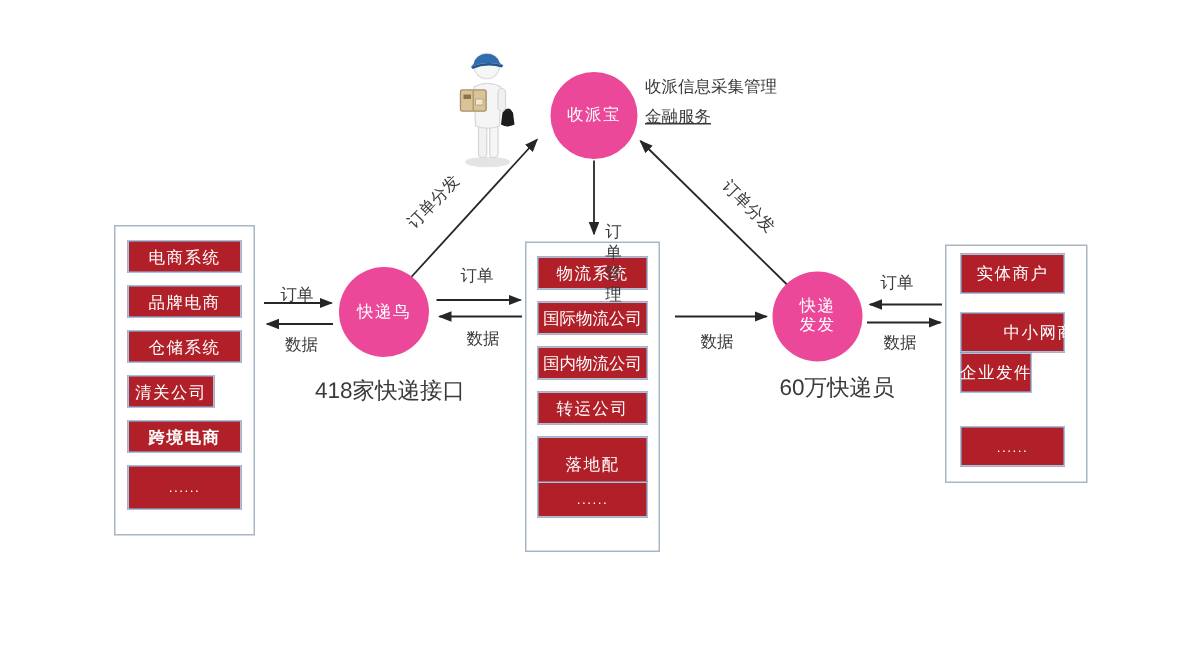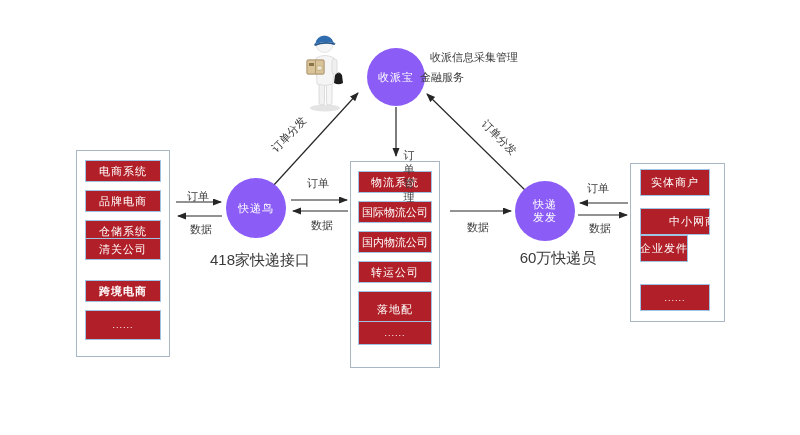--- a/index.html
+++ b/index.html
@@ -16,21 +16,21 @@
   }
   .red-item {
     position:absolute; background:#b12028; border:1px solid #9fc3e2;
     color:#ffffff; font-size:11px; letter-spacing:1px;
     display:flex; align-items:center; justify-content:center;
     white-space:nowrap;
   }
   .red-item.dots { font-size:9px; letter-spacing:1px; }
 
   .node {
-    position:absolute; border-radius:50%; background:#8b5cf6;
+    position:absolute; border-radius:50%; background:#ec4899;
     color:#ffffff; font-size:11px; letter-spacing:1px; line-height:13px;
     display:flex; flex-direction:column; align-items:center; justify-content:center;
     text-align:center;
   }
 
   .lbl {
     position:absolute; font-size:11px; color:#3a3a3a; white-space:nowrap;
     text-align:center;
   }
   .lbl.rot-l { transform:rotate(-46deg); }
@@ -82,38 +82,38 @@
     <rect x="16" y="37" width="5" height="4" fill="#efe7d2" stroke="#b49b6e" stroke-width="0.5"></rect>
     <circle cx="23.5" cy="15" r="8.5" fill="#f6f6f6" stroke="#dedede" stroke-width="0.8"></circle>
     <path d="M14.8,13.5 a8.8,7.5 0 0 1 17.4,-0.5 l2.3,1.5 q-11,-3.5 -21.5,1 z" fill="#2f6cb0"></path>
     <path d="M13,15.5 q10.5,-4.5 21.5,-1 l-1,1.5 q-10,-3 -19.5,1 z" fill="#245689"></path>
   </svg>
 
   <div class="node" style="left:367px; top:48px; width:58px; height:58px;">
     <span>收派宝</span>
   </div>
   <div class="note" style="left:430px; top:50px;">收派信息采集管理</div>
-  <div class="note" style="left:420px; top:70px;">金融服务</div>
+  <div class="note" style="left:430px; top:70px;text-decoration:underline;">金融服务</div>
 
   <div class="node" style="left:226px; top:178px; width:60px; height:60px;">
     <span>快递鸟</span>
   </div>
   <div class="caption" style="left:200px; top:251px; width:120px;">418家快递接口</div>
 
   <div class="node" style="left:515px; top:181px; width:60px; height:60px;align-items:center;">
     <span>快递</span>
     <span>发发</span>
   </div>
   <div class="caption" style="left:498px; top:249px; width:120px;">60万快递员</div>
 
   <div class="container-box" style="left:76px; top:150px; width:94px; height:207px;"></div>
   <div class="red-item" style="left:85px; top:160px; width:76px; height:22px;">电商系统</div>
   <div class="red-item" style="left:85px; top:220px; width:76px; height:22px;">仓储系统</div>
   <div class="red-item" style="left:85px; top:190px; width:76px; height:22px;">品牌电商</div>
-  <div class="red-item" style="left:85px; top:238px; width:76px; height:22px;">清关公司</div>
+  <div class="red-item" style="left:85px; top:250px; width:58px; height:22px;">清关公司</div>
   <div class="red-item" style="left:85px; top:280px; width:76px; height:22px;font-weight:bold;">跨境电商</div>
   <div class="red-item dots" style="left:85px; top:310px; width:76px; height:30px;">......</div>
 
   <div class="container-box" style="left:350px; top:161px; width:90px; height:207px;"></div>
   <div class="red-item" style="left:358px; top:171px; width:74px; height:22px;">物流系统</div>
   <div class="red-item" style="left:358px; top:231px; width:74px; height:22px; letter-spacing:0;">国内物流公司</div>
   <div class="red-item" style="left:358px; top:201px; width:74px; height:22px; letter-spacing:0;">国际物流公司</div>
   <div class="red-item" style="left:358px; top:261px; width:74px; height:22px;">转运公司</div>
   <div class="red-item" style="left:358px; top:291px; width:74px; height:36px;">落地配</div>
   <div class="red-item dots" style="left:358px; top:321px; width:74px; height:24px;">......</div>

